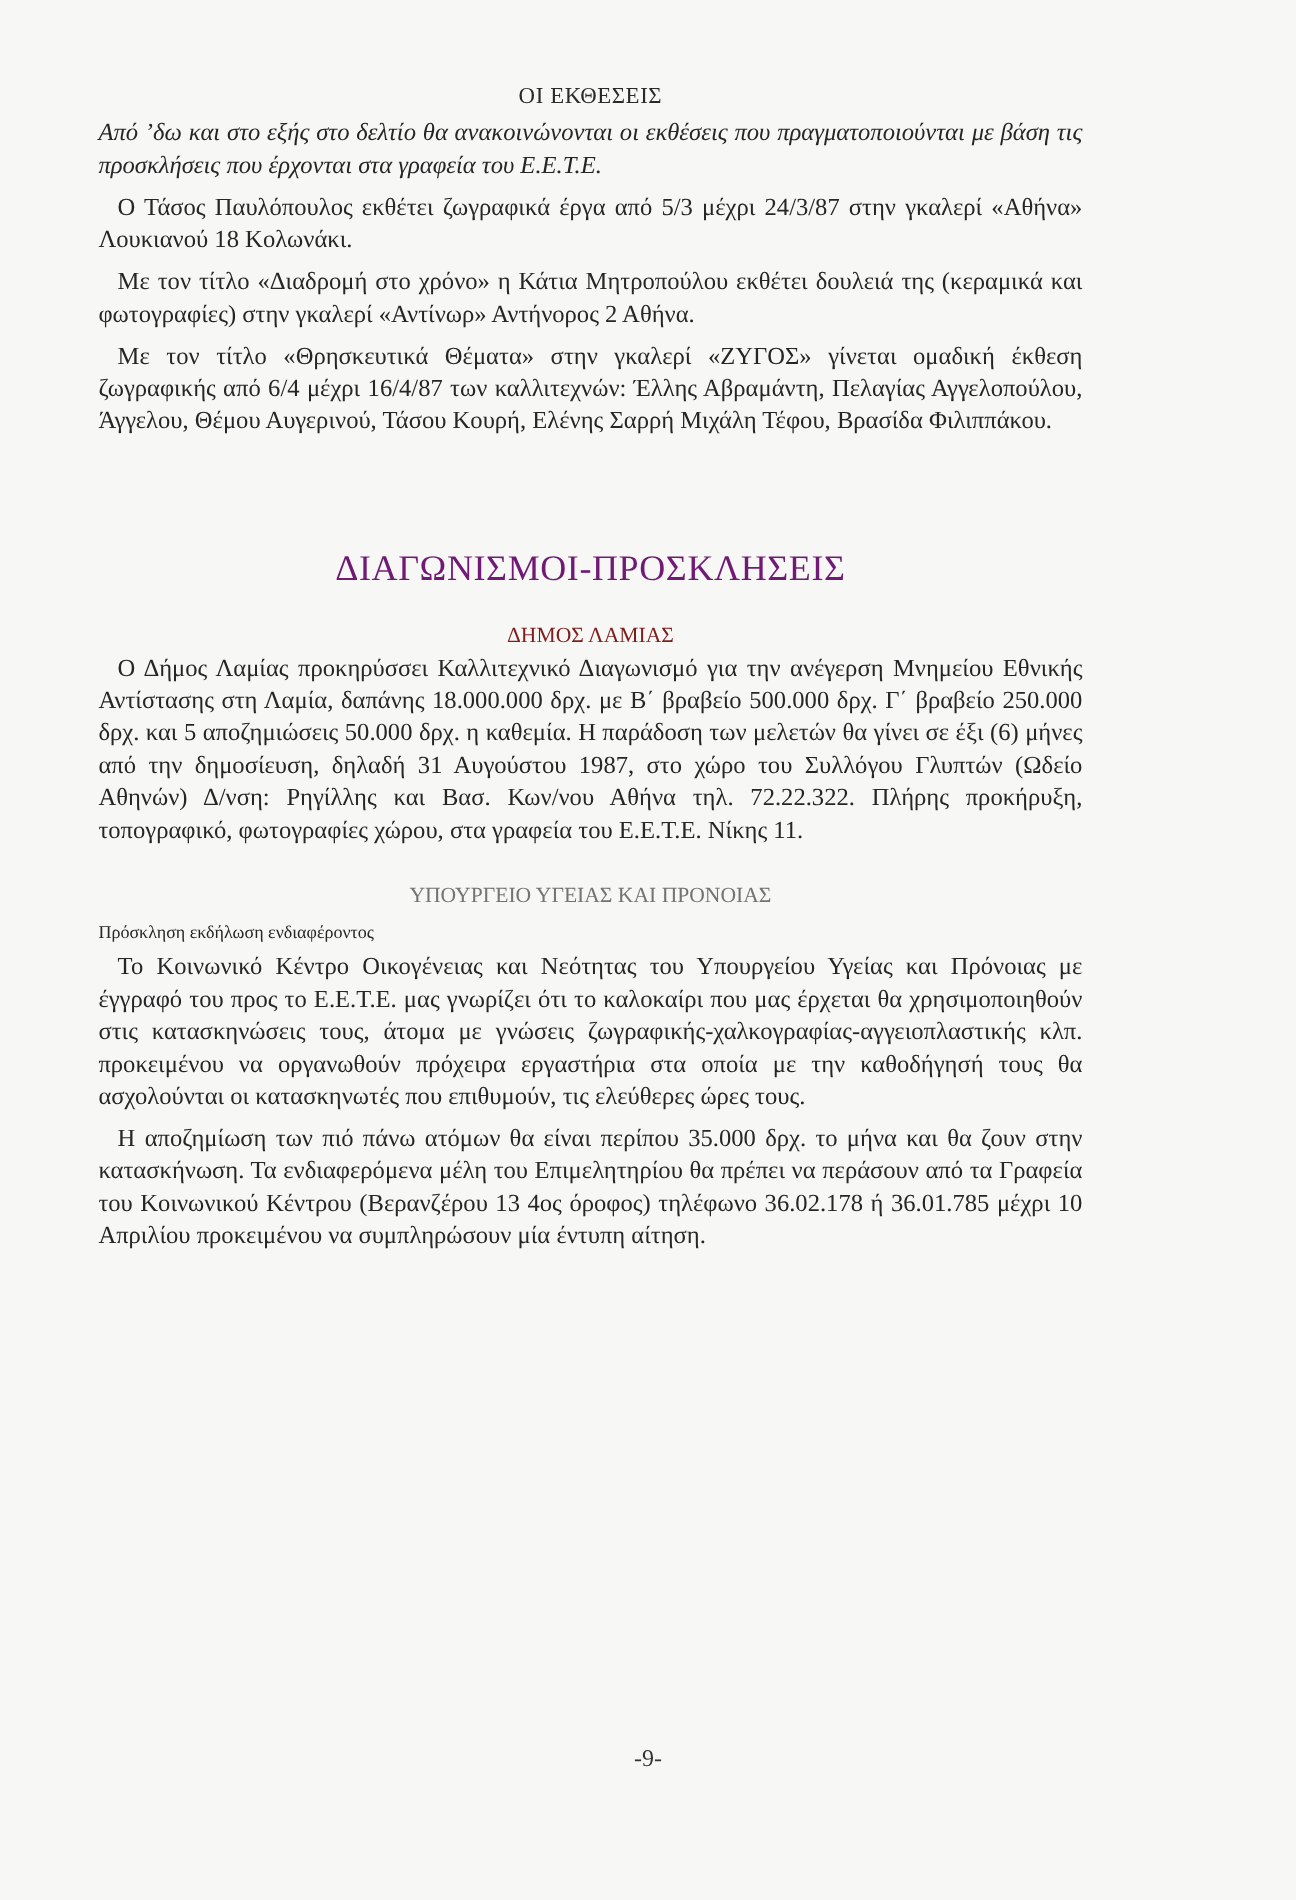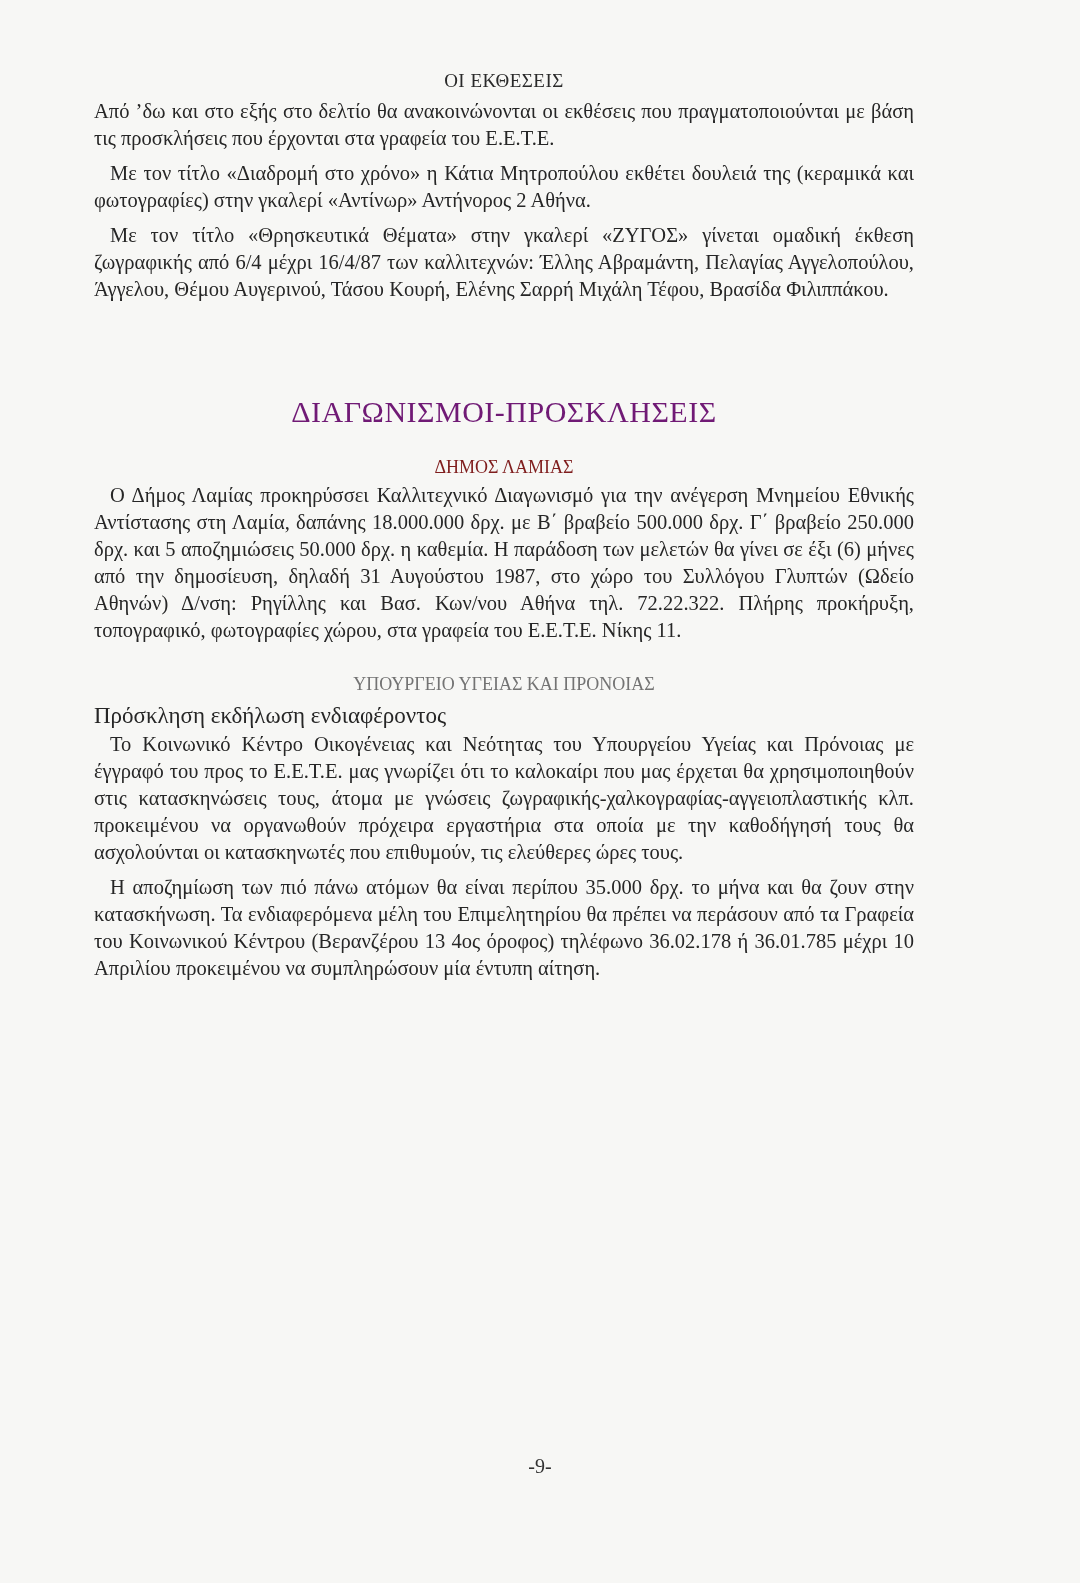--- a/index.html
+++ b/index.html
@@ -6,37 +6,37 @@
   body {
     width: 1080px; height: 1583px;
     background: #f7f7f5;
     font-family: "Liberation Serif", "DejaVu Serif", serif;
     color: #262626;
     position: relative;
     overflow: hidden;
   }
   .page {
     position: absolute;
-    left: 94px; top: 70px;
+    left: 82px; top: 70px;
     width: 820px;
   }
   .center { text-align: center; }
   .sec-title {
     font-size: 19px;
     letter-spacing: 0.5px;
     margin: 0 0 6px 0;
     color: #2a2a2a;
   }
   p {
     margin: 0;
     font-size: 20.5px;
     line-height: 27px;
     text-align: justify;
   }
-  .intro { }
+  .intro { font-style: italic; }
   .indent { text-indent: 16px; }
   .para { margin-top: 8px; }
   .big-title {
     font-size: 30px;
     letter-spacing: 0.5px;
     text-align: center;
     margin-top: 92px;
     margin-bottom: 28px;
     color: #701a75;
   }
@@ -46,37 +46,38 @@
     margin-bottom: 4px;
     color: #7f1d1d;
   }
   .sub-title2 {
     font-size: 18px;
     text-align: center;
     margin-top: 30px;
     margin-bottom: 6px;
     color: #737373;
   }
-  .lead-line { font-size: 23px; line-height: 30px; }
+  .lead-line { font-size: 15px; line-height: 30px; }
   .page-num {
     position: absolute;
     top: 1455px;
     left: 0; width: 1080px;
     text-align: center;
     font-size: 20px;
     color: #333;
   }
 </style>
 </head>
 <body>
 
 <div class="page">
   <section>
     <div class="sec-title center">ΟΙ ΕΚΘΕΣΕΙΣ</div>
     <p class="intro">Από ’δω και στο εξής στο δελτίο θα ανακοινώνονται οι εκθέσεις που πραγματοποιούνται με βάση τις προσκλήσεις που έρχονται στα γραφεία του Ε.Ε.Τ.Ε.</p>
+    <p class="indent para">Ο Τάσος Παυλόπουλος εκθέτει ζωγραφικά έργα από 5/3 μέχρι 24/3/87 στην γκαλερί «Αθήνα» Λουκιανού 18 Κολωνάκι.</p>
     <p class="indent para">Με τον τίτλο «Διαδρομή στο χρόνο» η Κάτια Μητροπούλου εκθέτει δουλειά της (κεραμικά και φωτογραφίες) στην γκαλερί «Αντίνωρ» Αντήνορος 2 Αθήνα.</p>
     <p class="indent para">Με τον τίτλο «Θρησκευτικά Θέματα» στην γκαλερί «ΖΥΓΟΣ» γίνεται ομαδική έκθεση ζωγραφικής από 6/4 μέχρι 16/4/87 των καλλιτεχνών: Έλλης Αβραμάντη, Πελαγίας Αγγελοπούλου, Άγγελου, Θέμου Αυγερινού, Τάσου Κουρή, Ελένης Σαρρή Μιχάλη Τέφου, Βρασίδα Φιλιππάκου.</p>
   </section>
 
   <section>
     <div class="big-title">ΔΙΑΓΩΝΙΣΜΟΙ-ΠΡΟΣΚΛΗΣΕΙΣ</div>
 
     <div class="sub-title">ΔΗΜΟΣ ΛΑΜΙΑΣ</div>
     <p class="indent">Ο Δήμος Λαμίας προκηρύσσει Καλλιτεχνικό Διαγωνισμό για την ανέγερση Μνημείου Εθνικής Αντίστασης στη Λαμία, δαπάνης 18.000.000 δρχ. με Β΄ βραβείο 500.000 δρχ. Γ΄ βραβείο 250.000 δρχ. και 5 αποζημιώσεις 50.000 δρχ. η καθεμία. Η παράδοση των μελετών θα γίνει σε έξι (6) μήνες από την δημοσίευση, δηλαδή 31 Αυγούστου 1987, στο χώρο του Συλλόγου Γλυπτών (Ωδείο Αθηνών) Δ/νση: Ρηγίλλης και Βασ. Κων/νου Αθήνα τηλ. 72.22.322. Πλήρης προκήρυξη, τοπογραφικό, φωτογραφίες χώρου, στα γραφεία του Ε.Ε.Τ.Ε. Νίκης 11.</p>
 

